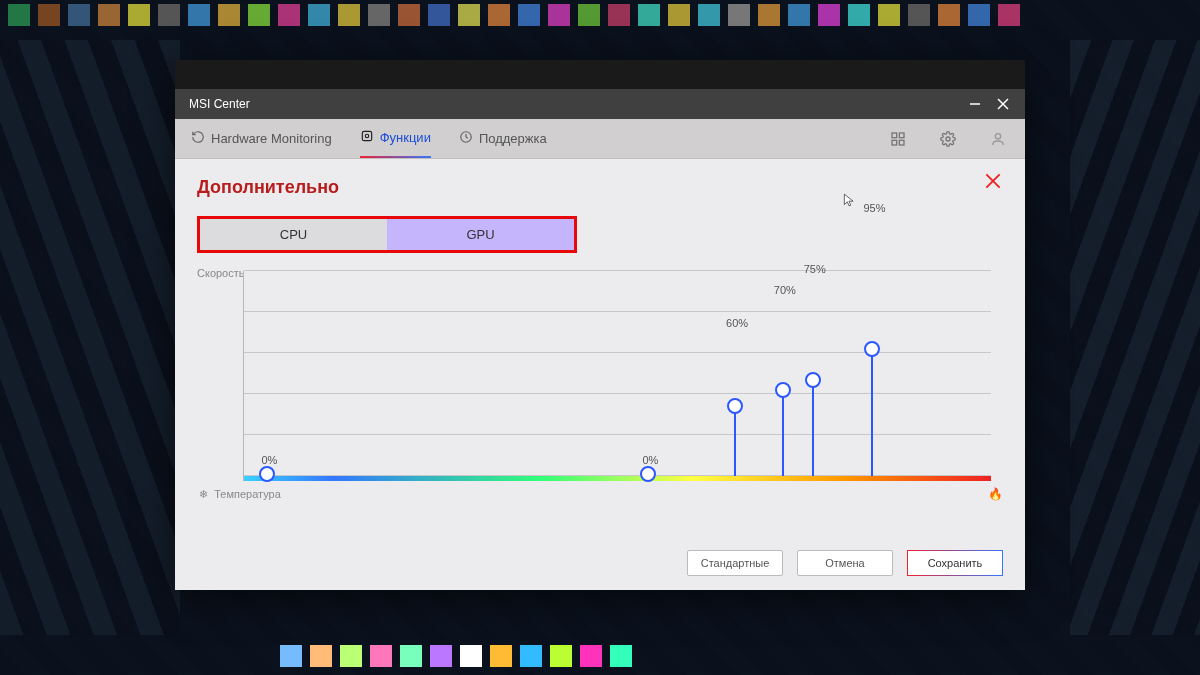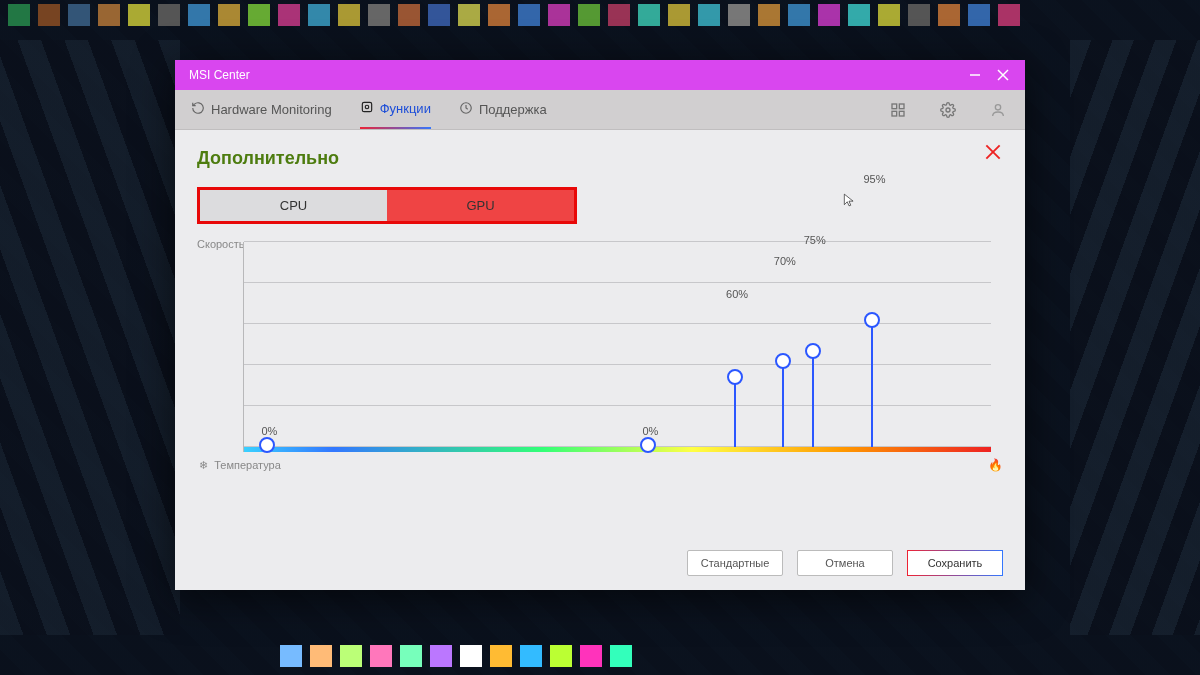--- a/index.html
+++ b/index.html
@@ -34,25 +34,26 @@
   position: absolute;
   left: 175px; top: 60px;
   width: 850px; height: 530px;
   background: #1a1a1a;
   border-radius: 2px;
   box-shadow: 0 8px 40px rgba(0,0,0,.6);
   display: flex; flex-direction: column;
 }
 .titlebar {
   height: 30px;
-  background: #d946ef;
+  background: #404040;
   color: #fff;
   display: flex; align-items: center;
   padding: 0 8px 0 14px;
   font-size: 12px;
+  margin-top: 29px;
 }
 .titlebar .spacer { flex: 1; }
 .titlebar .tbtn { width: 28px; height: 28px; display:flex; align-items:center; justify-content:center; color:#fff; }
 .titlebar .tbtn svg { width:12px; height:12px; }
 
 .tabbar {
   height: 40px;
   background: #d1cfd0;
   display: flex; align-items: center;
   padding: 0 16px;
@@ -69,32 +70,32 @@
 .tabbar .rspacer { flex:1; }
 .tabbar .ibtn { width:22px; height:22px; display:flex; align-items:center; justify-content:center; color:#666; }
 
 .content {
   flex:1; background:#ececee; position:relative; padding: 18px 22px 14px 22px;
   display:flex; flex-direction:column;
 }
 .close-red {
   position:absolute; right:22px; top:12px; color:#e22; font-size:22px; cursor:pointer;
 }
-.heading { font-size: 18px; font-weight: 600; color:#4d7c0f; }
+.heading { font-size: 18px; font-weight: 600; color:#b91c1c; }
 
 .subtabs-wrap {
   margin-top: 18px;
   border: 3px solid #e80808;
   display:flex; width: 380px;
 }
 .subtab {
   flex:1; text-align:center; padding: 8px 0; font-size:13px; color:#333;
 }
 .subtab.active { background:#dcdcde; }
-.subtab.inactive { background:#ef4444; }
+.subtab.inactive { background:#c4b5fd; }
 
 .chart-zone {
   margin-top: 18px; flex:1; position:relative;
   display:flex; flex-direction:column;
 }
 .speed-label { position:absolute; left:0; top:-4px; font-size:11px; color:#888; }
 .chart {
   position:relative; margin-left:46px; margin-right:12px; height: 210px;
   border-left:1px solid #b8b8ba;
 }

